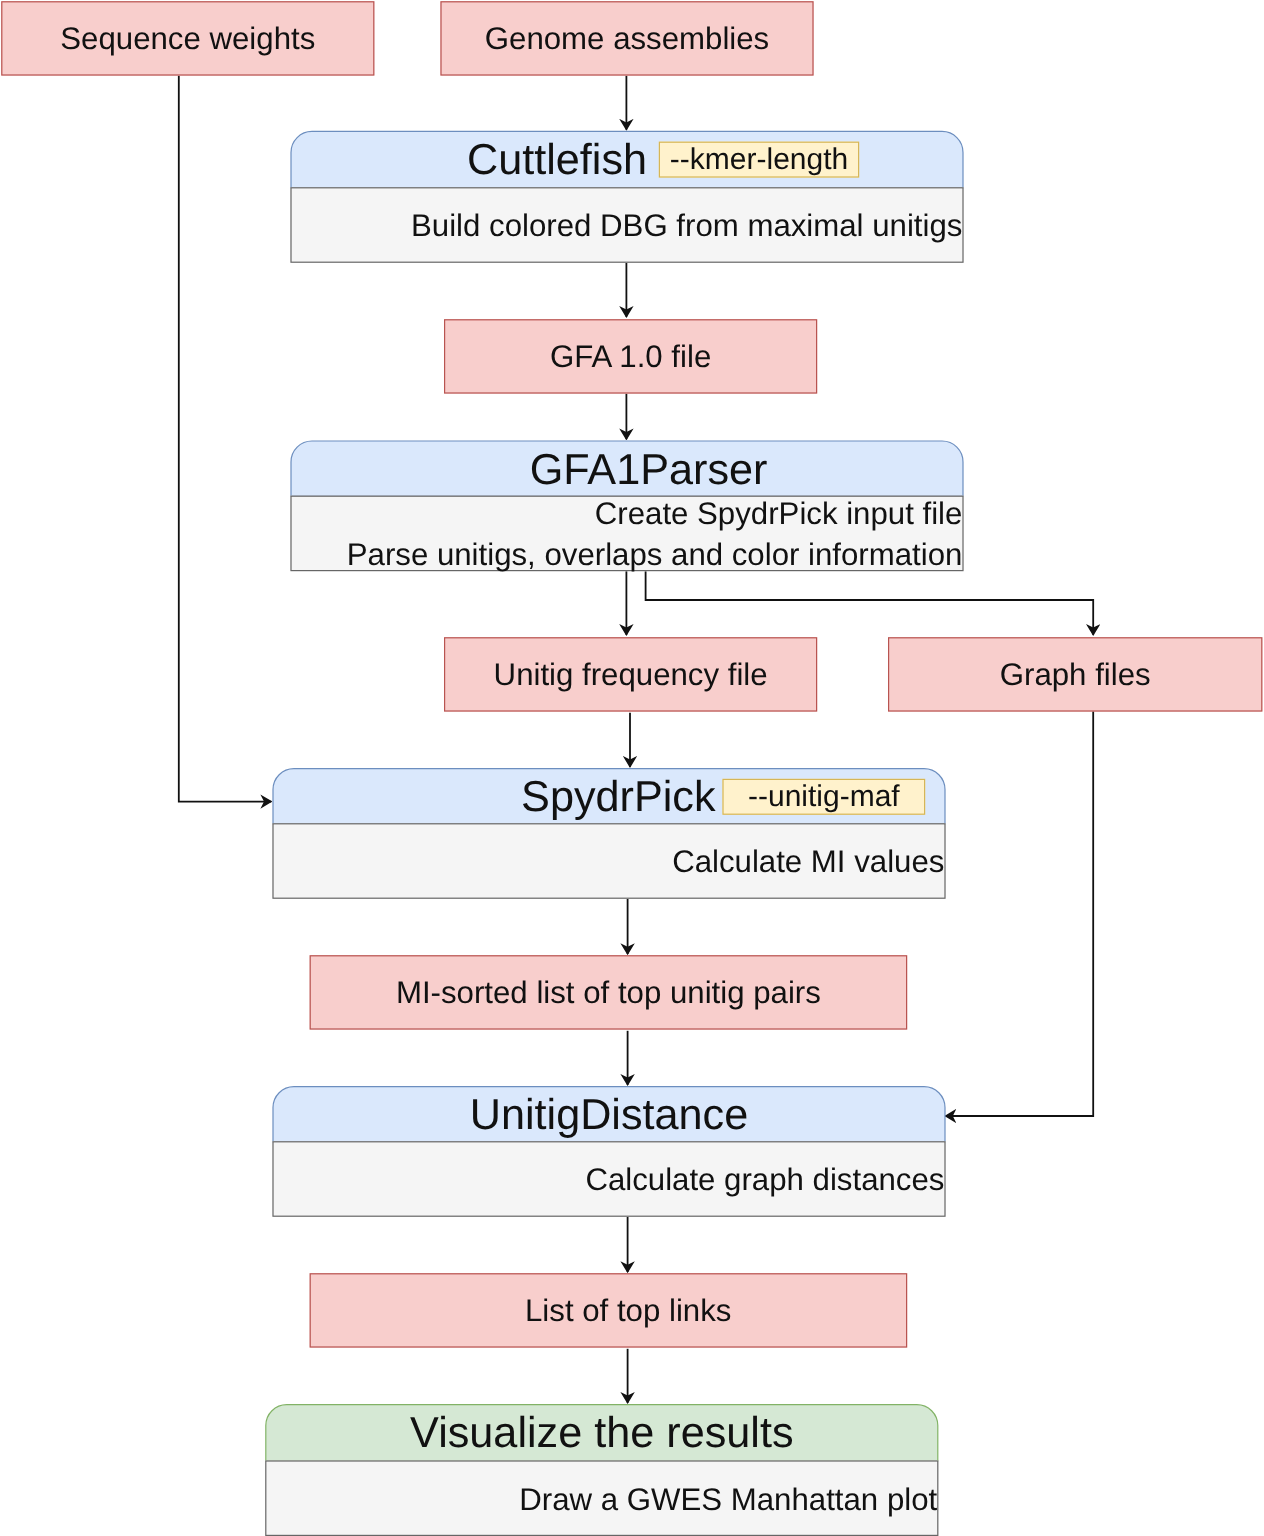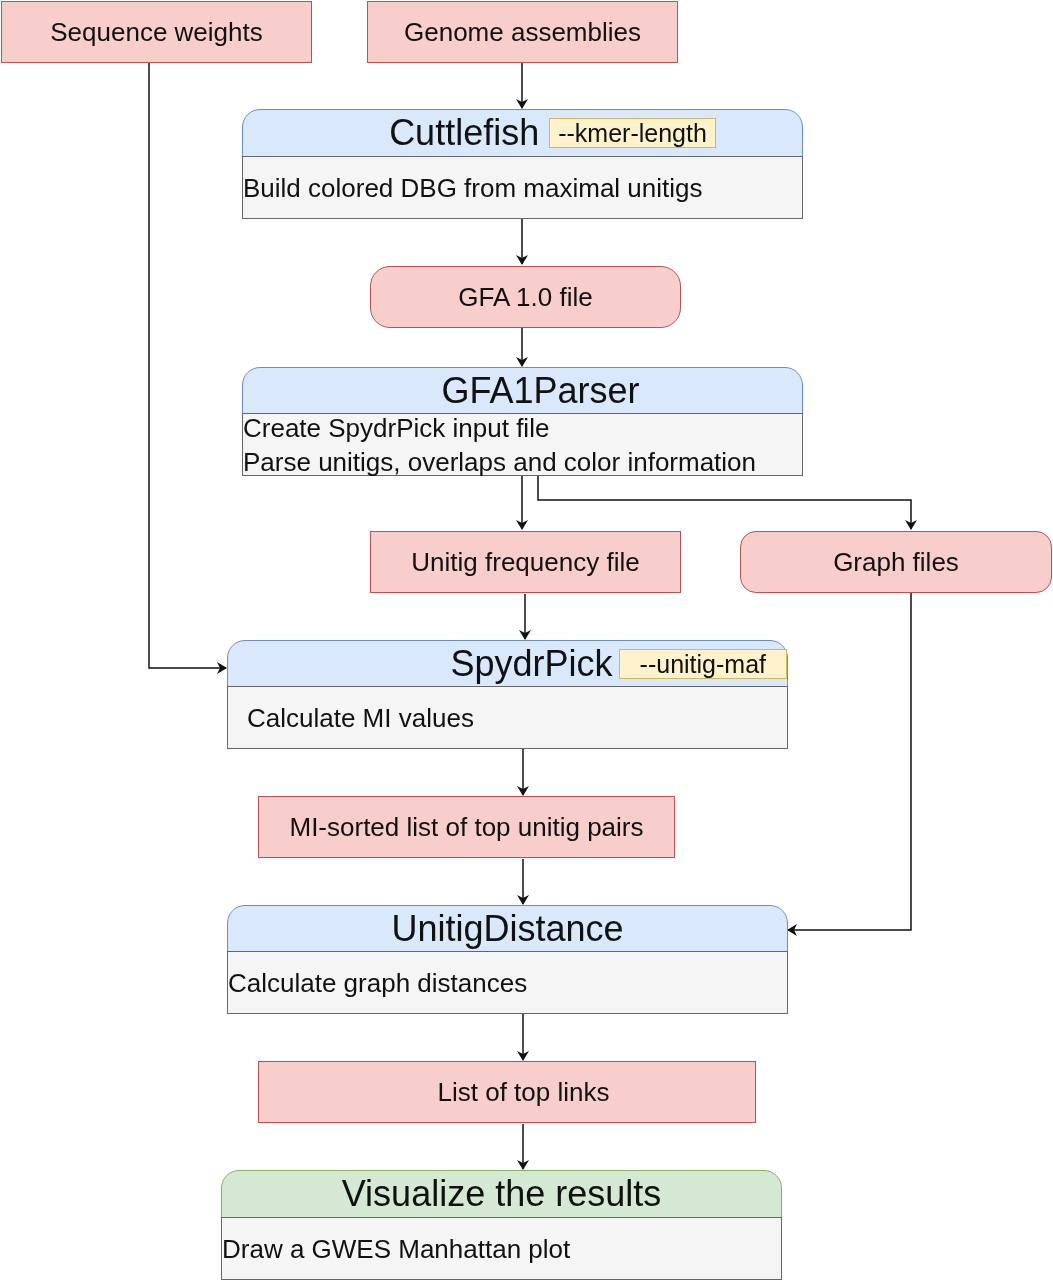--- a/index.html
+++ b/index.html
@@ -7,21 +7,21 @@
          font-family: "Liberation Sans", "DejaVu Sans", sans-serif; color:#111; }
   .node { position:absolute; box-sizing:border-box; display:flex; align-items:center; justify-content:center; text-align:center; }
   .data { background:#f8cecc; border:1.5px solid #b85450; font-size:26px; }
   .proc { position:absolute; box-sizing:border-box; }
   .proc .head { position:absolute; left:0; right:0; top:0; box-sizing:border-box;
                 border:1.5px solid #6c8ebf; border-radius:18px 18px 0 0; background:#dae8fc;
                 display:flex; align-items:center; justify-content:center; font-size:36px; }
   .proc.green .head { background:#d5e8d4; border-color:#82b366; }
   .proc .body { position:absolute; left:0; right:0; bottom:0; box-sizing:border-box;
                 border:1.5px solid #666666; background:#f5f5f5;
-                display:flex; flex-direction:column; align-items:flex-start; justify-content:center; font-size:26px; line-height:34px; }
+                display:flex; flex-direction:column; align-items:flex-end; justify-content:center; font-size:26px; line-height:34px; }
   .param { display:inline-block; background:#fff2cc; border:1.5px solid #d6b656; font-size:25px; padding:0 8px; margin-left:10px; line-height:28px; }
   svg.edges { position:absolute; left:0; top:0; }
 </style>
 </head>
 <body>
 
 <svg class="edges" width="1053" height="1280">
   <defs>
     <marker id="arr" markerWidth="10" markerHeight="12" refX="9" refY="6" orient="auto" markerUnits="userSpaceOnUse">
       <path d="M0,0 L10,6 L0,12 L3,6 Z" fill="#111"></path>
@@ -53,52 +53,52 @@
 <div class="proc" style="left:242px;top:109px;width:561px;height:110px;">
   <div class="head" style="height:48px;">
     <span style="margin-left:60px;">Cuttlefish</span>
     <span class="param">--kmer-length</span>
   </div>
   <div class="body" style="top:47px;">
     <span>Build colored DBG from maximal unitigs</span>
   </div>
 </div>
 
-<div class="node data" style="left:370px;top:266px;width:311px;height:62px;border-radius:20px;">
+<div class="node data" style="left:370px;top:266px;width:311px;height:62px;">
   <span>GFA 1.0 file</span>
 </div>
 
 <div class="proc" style="left:242px;top:367px;width:561px;height:109px;">
   <div class="head" style="height:47px;padding-left:36px;">
     <span>GFA1Parser</span>
   </div>
   <div class="body" style="top:46px;">
     <span>Create SpydrPick input file</span>
     <span>Parse unitigs, overlaps and color information</span>
   </div>
 </div>
 
 <div class="node data" style="left:370px;top:531px;width:311px;height:62px;">
   <span>Unitig frequency file</span>
 </div>
-<div class="node data" style="left:740px;top:531px;width:312px;height:62px;border-radius:16px;">
+<div class="node data" style="left:740px;top:531px;width:312px;height:62px;">
   <span>Graph files</span>
 </div>
 
 <div class="proc" style="left:227px;top:640px;width:561px;height:109px;">
-  <div class="head" style="height:47px;justify-content:flex-end;">
+  <div class="head" style="height:47px;">
     <span style="margin-left:190px;">SpydrPick</span>
     <span class="param" style="margin-left:6px;padding:0 20px;">--unitig-maf</span>
   </div>
   <div class="body" style="top:46px;padding-left:19px;">
     <span>Calculate MI values</span>
   </div>
 </div>
 
-<div class="node data" style="left:258px;top:796px;width:417px;height:62px;">
+<div class="node data" style="left:258px;top:796px;width:498px;height:62px;">
   <span>MI-sorted list of top unitig pairs</span>
 </div>
 
 <div class="proc" style="left:227px;top:905px;width:561px;height:109px;">
   <div class="head" style="height:47px;">
     <span>UnitigDistance</span>
   </div>
   <div class="body" style="top:46px;">
     <span>Calculate graph distances</span>
   </div>

